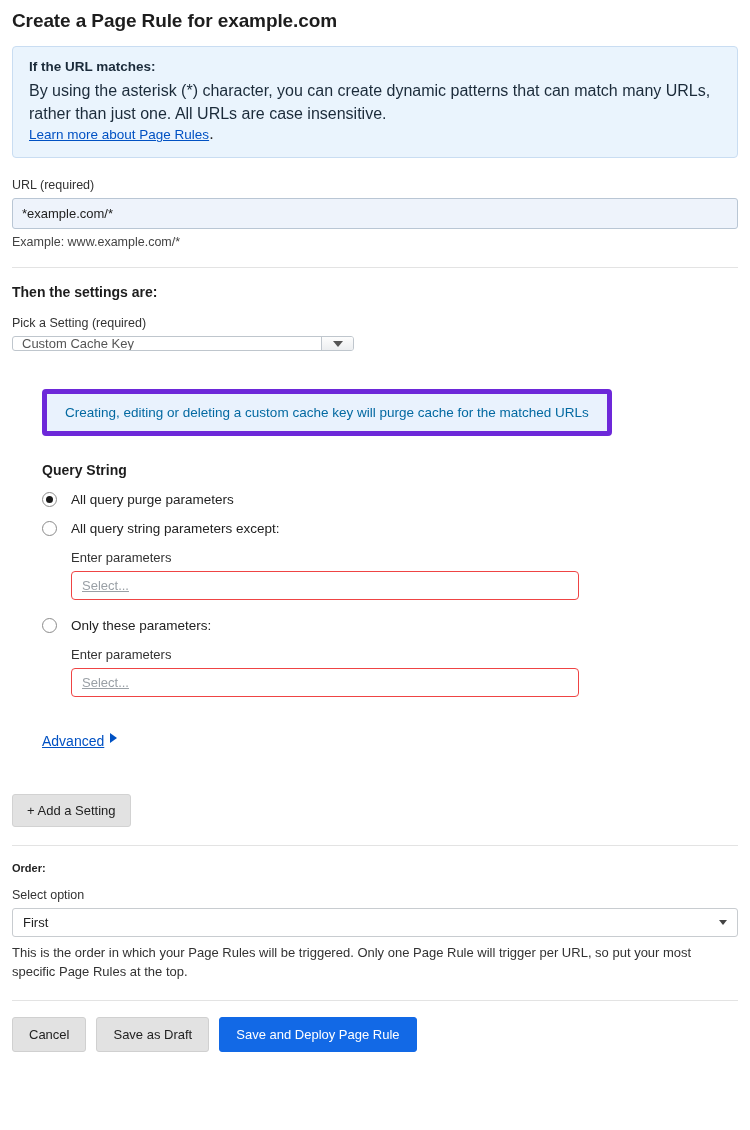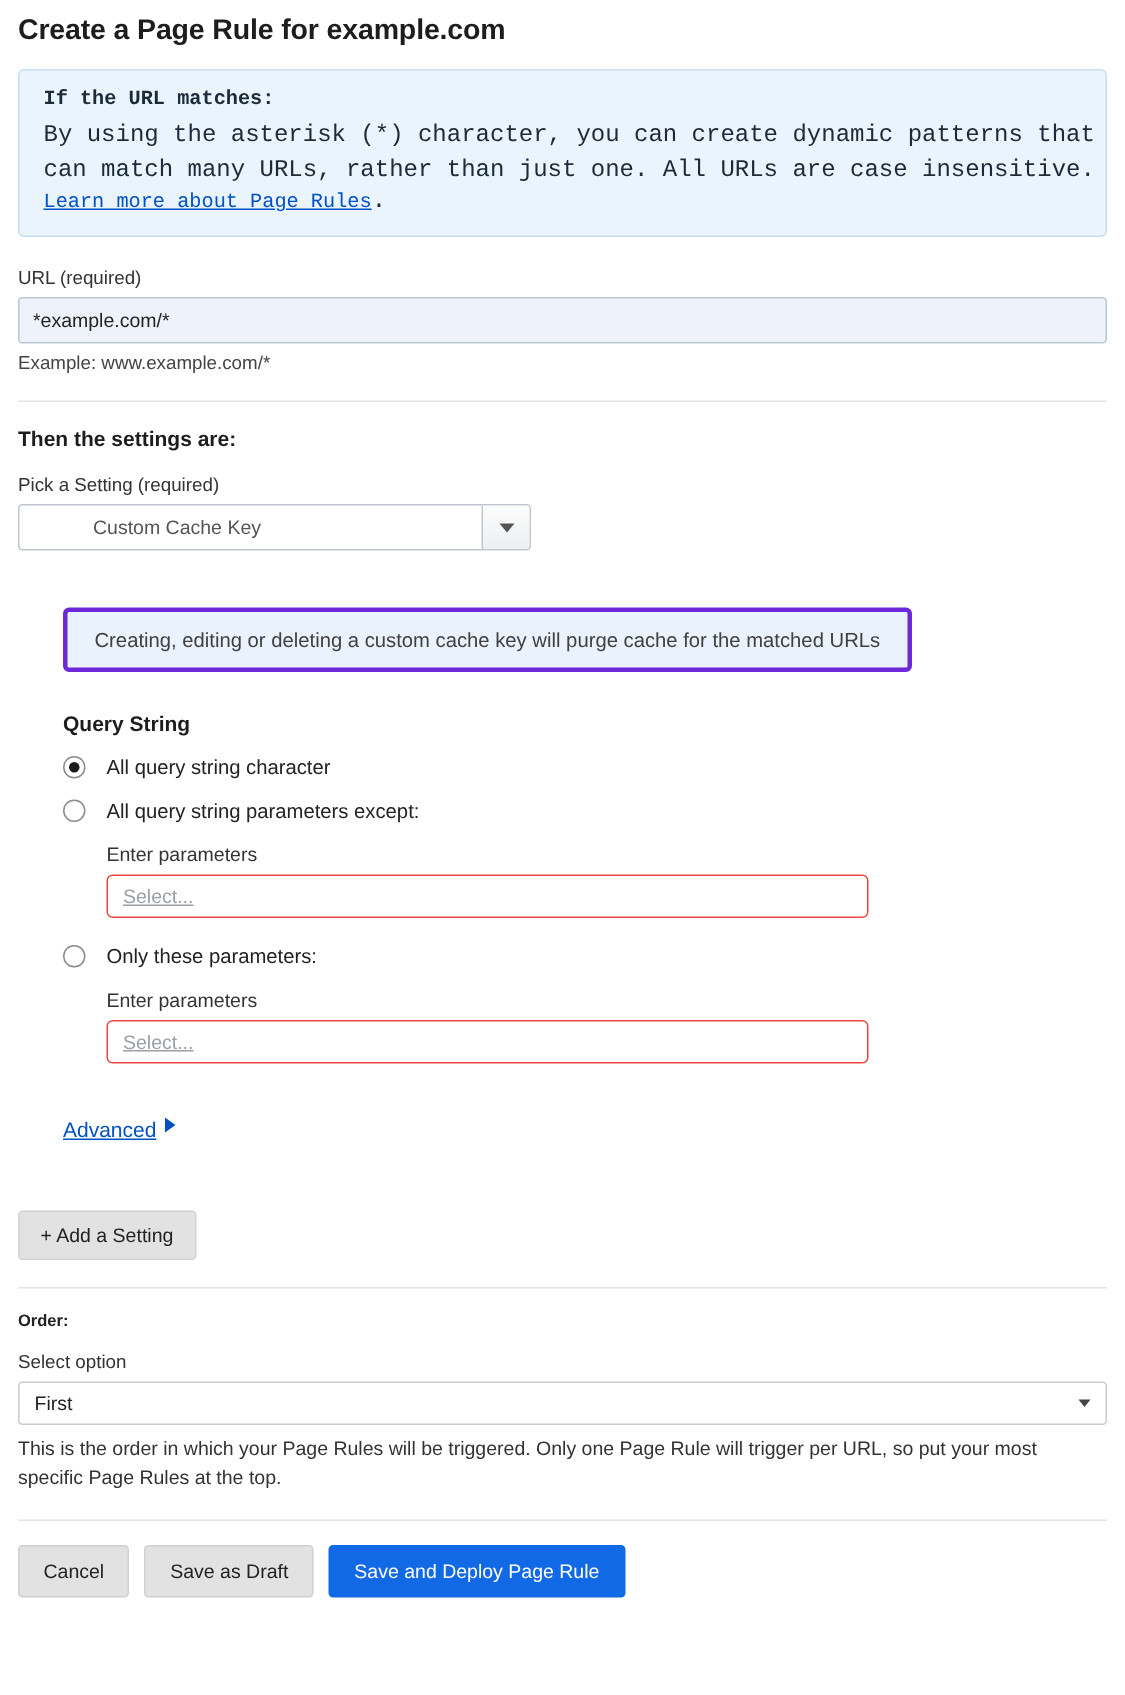--- a/index.html
+++ b/index.html
@@ -24,21 +24,20 @@
     margin: 10px 0 14px 0;
     letter-spacing: -0.1px;
   }
   
   .callout {
     border: 1px solid #c9ddf2;
     background: #eaf4fd;
     border-radius: 4px;
     padding: 12px 0 14px 16px;
     margin-bottom: 20px;
-    font-family: Liberation Mono, monospace;
   }
   .callout-title {
     font-weight: bold;
     font-size: 13.5px;
     color: #1b2b3a;
     margin-bottom: 5px;
   }
   .callout-body {
     font-size: 16px;
     line-height: 1.45;
@@ -80,26 +79,25 @@
   .section-heading {
     font-size: 14px;
     font-weight: bold;
     color: #1d1d1d;
     margin-bottom: 16px;
   }
   
   .setting-select-wrap {
     display: flex;
     width: 342px;
-    height: 31px;
+    height: 15px;
     border: 1px solid #bfc6cd;
     border-radius: 3px;
     background: #ffffff;
     overflow: hidden;
-    padding-left: 40px;
   }
   .setting-select-value {
     flex: 1;
     display: flex;
     align-items: center;
     padding: 0 9px;
     font-size: 13px;
     color: #555;
   }
   .setting-select-btn {
@@ -113,27 +111,27 @@
   }
   .caret-down {
     width: 0; height: 0;
     border-left: 5px solid transparent;
     border-right: 5px solid transparent;
     border-top: 6px solid #555;
   }
   
   .purge-notice {
     margin: 38px 0 0 30px;
-    border: 3px solid #6d28d9;
+    border: 5px solid #6d28d9;
     background: #e9f2fd;
     border-radius: 4px;
     padding: 11px 18px;
     display: inline-block;
     font-size: 13.5px;
-    color: #404040;
+    color: #0369a1;
   }
   .setting-body { margin-left: 30px; }
   .sub-heading {
     font-size: 14px;
     font-weight: bold;
     color: #1d1d1d;
     margin: 26px 0 14px 0;
   }
   
   .radio-row {
@@ -303,21 +301,21 @@
   </div>
 
   <div class="purge-notice">Creating, editing or deleting a custom cache key will purge cache for the matched URLs</div>
 
   <div class="setting-body">
 
     <div class="sub-heading">Query String</div>
 
     <div class="radio-row">
       <span class="radio checked"></span>
-      <span class="radio-label">All query string character</span>
+      <span class="radio-label">All query purge parameters</span>
     </div>
 
     <div class="radio-row">
       <span class="radio"></span>
       <span class="radio-label">All query string parameters except:</span>
     </div>
     <div class="sub-field">
       <div class="sub-field-label">Enter parameters</div>
       <div class="select-input">
         <span>Select...</span>

